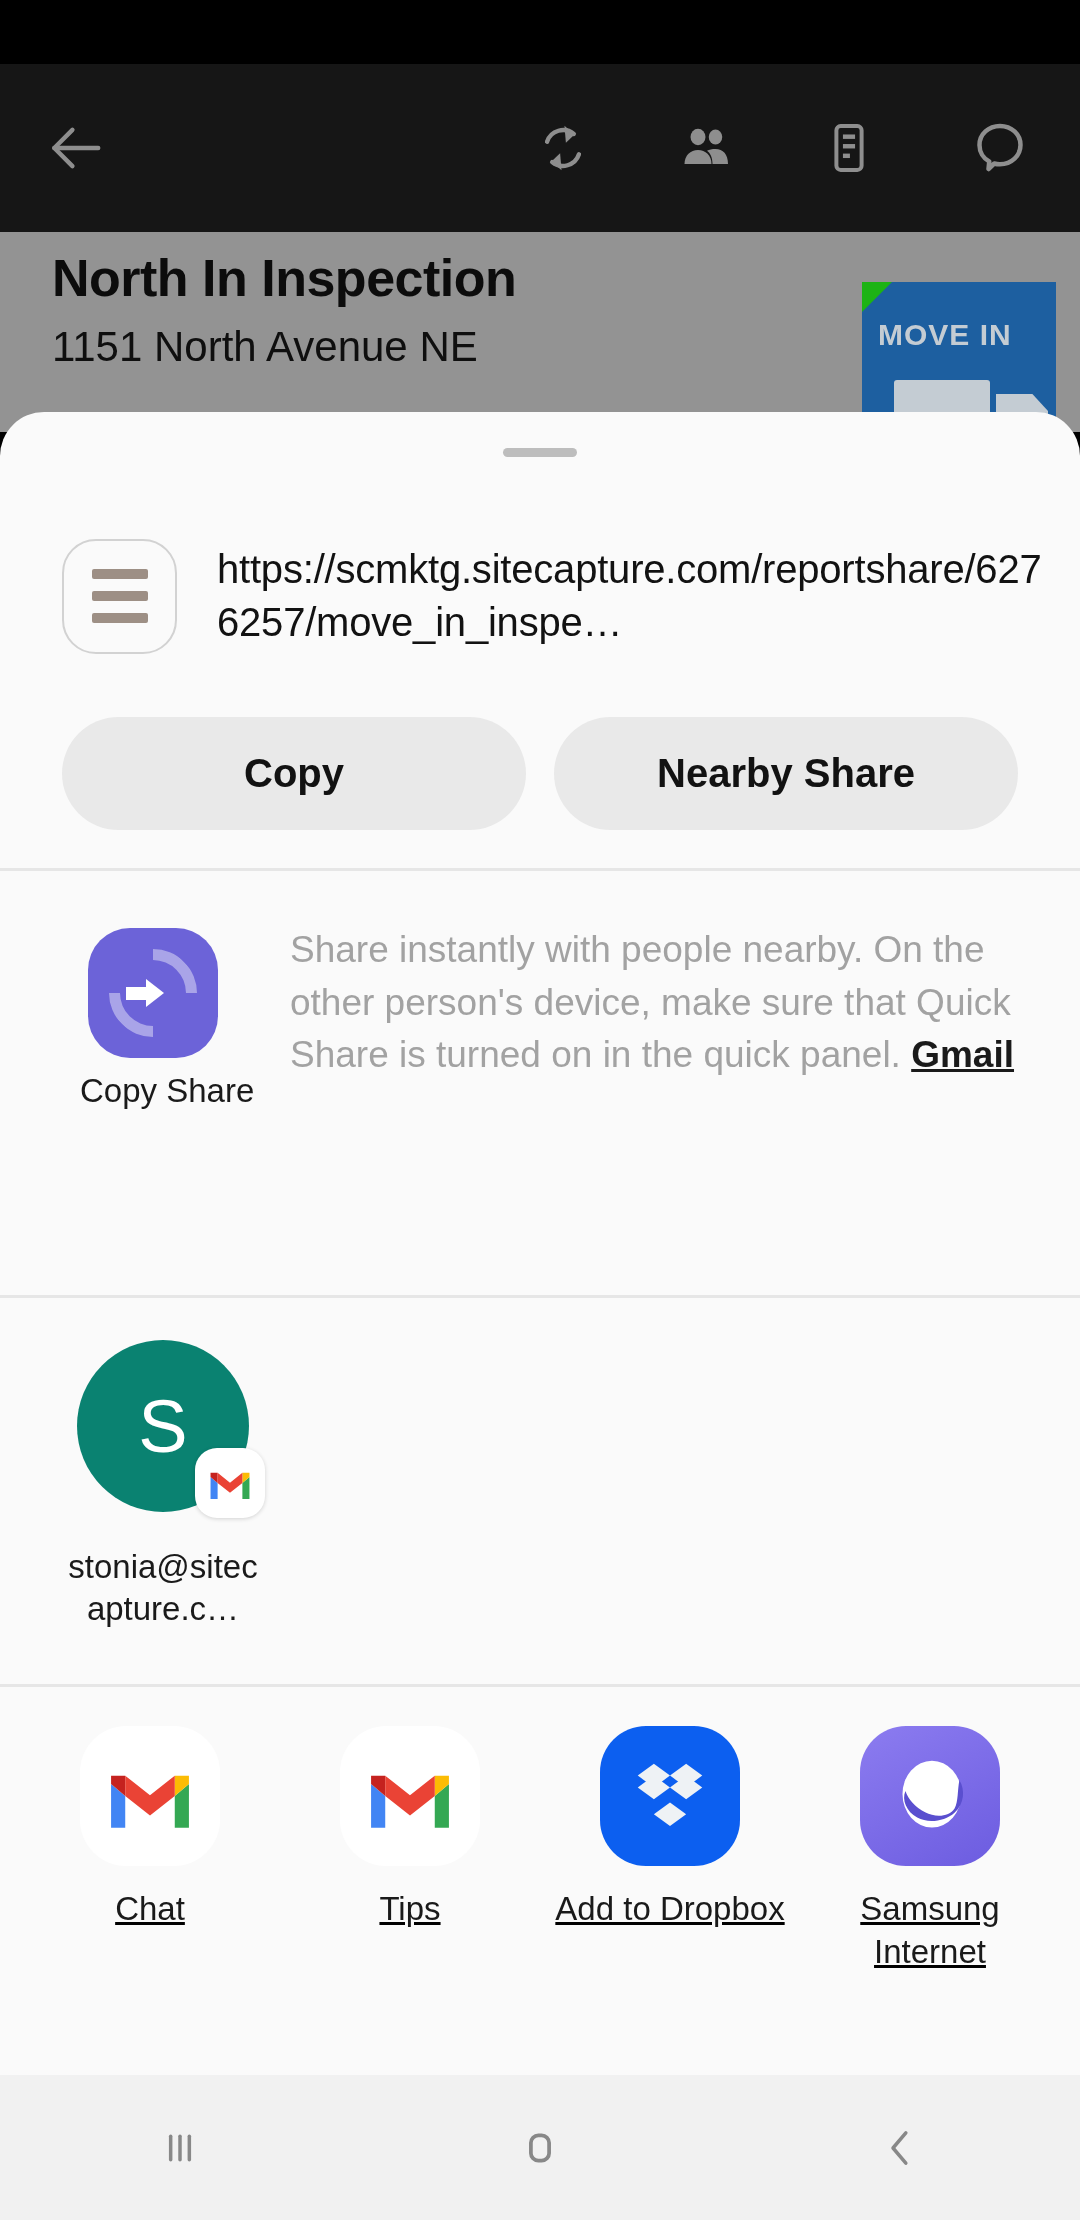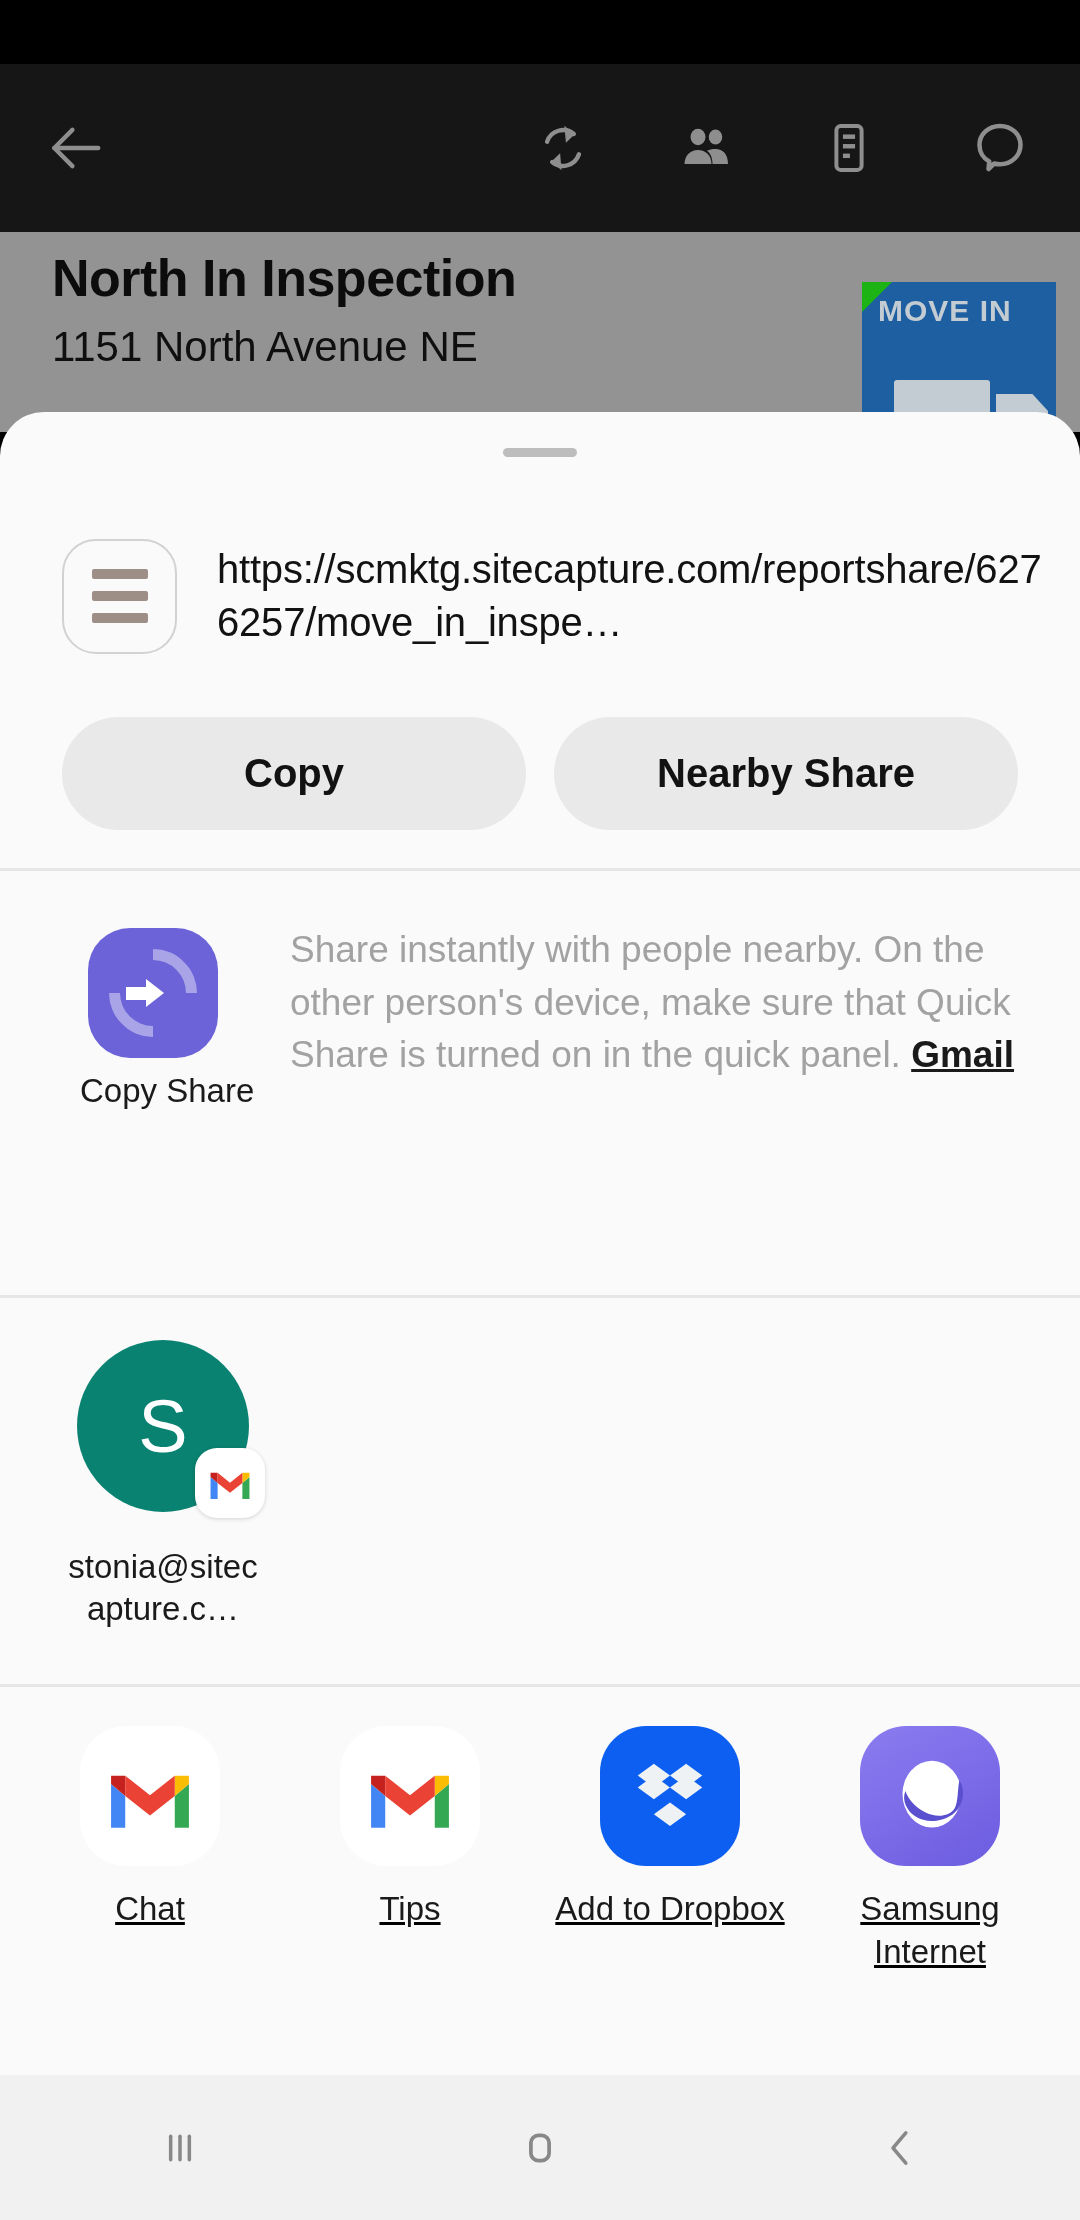--- a/index.html
+++ b/index.html
@@ -63,21 +63,21 @@
     background: #1d5fa0;
     overflow: hidden;
   }
   .thumb-corner {
     position: absolute; left: 0; top: 0;
     width: 0; height: 0;
     border-top: 30px solid #1db315;
     border-right: 30px solid transparent;
   }
   .thumb-text {
-    position: absolute; left: 16px; top: 12px;
+    position: absolute; left: 16px; top: 36px;
     font-size: 30px; font-weight: 700; color: #c4ccd3;
     letter-spacing: 1px;
   }
   .truck-body {
     position: absolute; left: 32px; top: 98px;
     width: 96px; height: 52px; background: #c4ccd3; border-radius: 3px;
   }
   .truck-cab {
     position: absolute; left: 134px; top: 112px;
     width: 52px; height: 38px; background: #c4ccd3;

